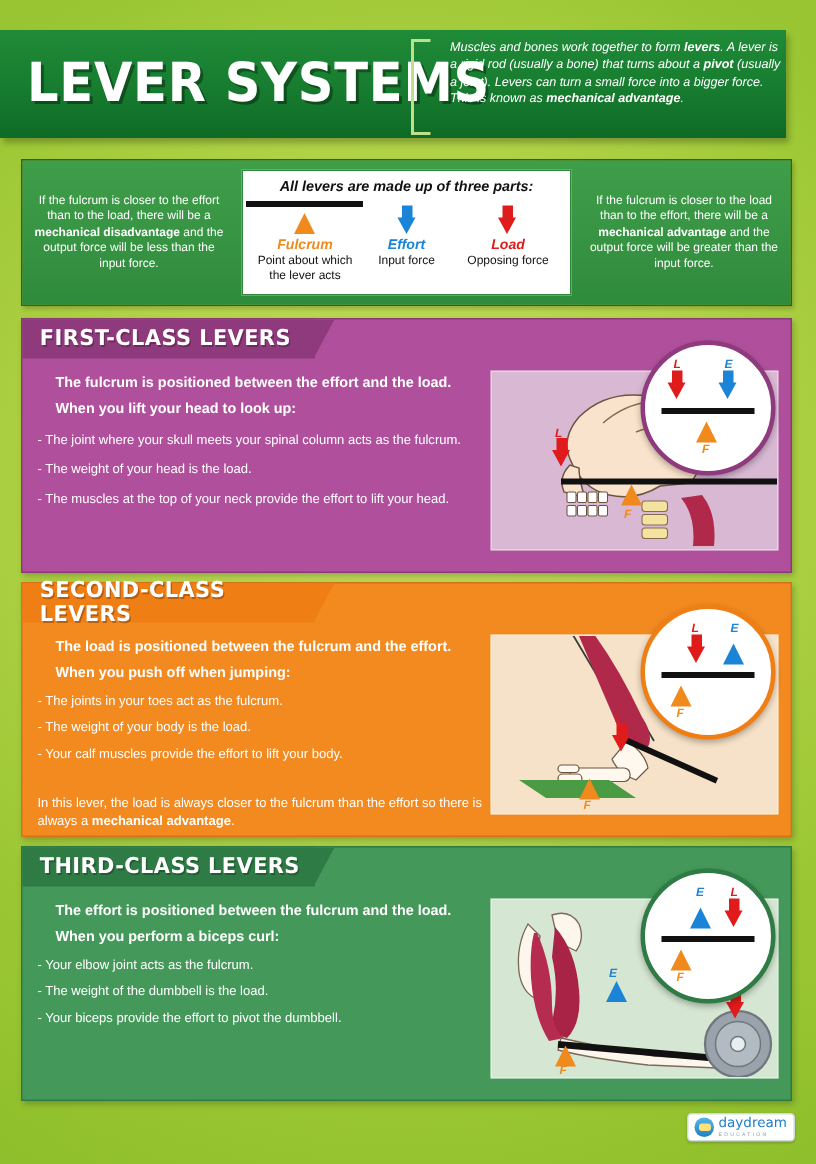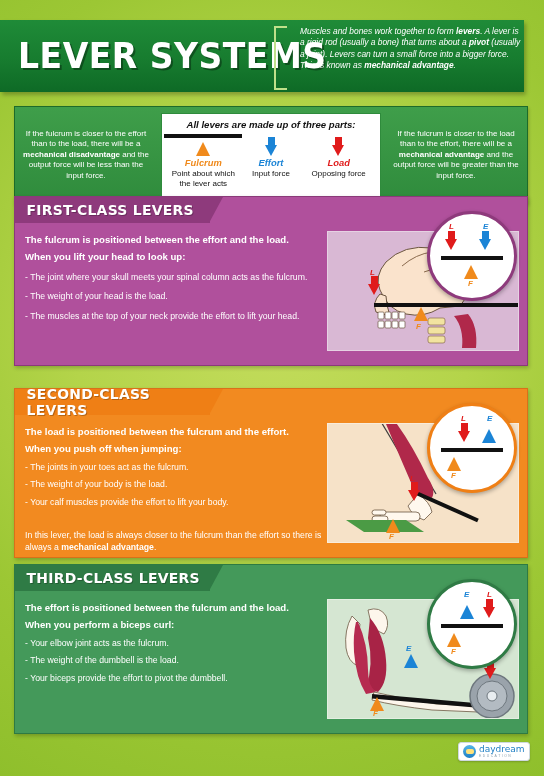--- a/index.html
+++ b/index.html
@@ -113,21 +113,21 @@
   .sec-title{
     position:relative;z-index:2;padding-left:12px;
     color:#ffffff;font-size:14.5px;font-weight:bold;
     font-family:"DejaVu Sans", sans-serif;
     letter-spacing:.3px;text-shadow:1px 1px 0 rgba(0,0,0,.25);
     transform:scaleX(.96);transform-origin:left center;
   }
   .sec-body{position:relative;padding:9px 10px 10px;min-height:120px;}
   .lead{
     color:#ffffff;font-size:9.6px;font-weight:bold;line-height:16px;
-    margin:0 0 1px;
+    margin:0 12px 1px;
   }
   .bullets{margin:7px 0 0;padding:0;list-style:none;}
   .bullets li{
     color:#ffffff;font-size:8.7px;line-height:11.4px;
     margin-bottom:8px;padding-left:7px;text-indent:-7px;
     max-width:300px;
   }
   .closing{
     color:#ffffff;font-size:8.7px;line-height:11.4px;max-width:300px;margin-top:2px;
   }
@@ -240,21 +240,21 @@
           <div class="part-name n-load">Load</div>
           <div class="part-desc">Opposing force</div>
         </div>
 
       </div>
     </div>
 
     <div class="side-note">If the fulcrum is closer to the load than to the effort, there will be a <b>mechanical advantage</b> and the output force will be greater than the input force.</div>
   </div>
 
-  <div class="section s1" style="top:196px;height:168px;">
+  <div class="section s1" style="top:212px;height:168px;">
     <div class="sec-tab">
       <div class="tab-bg"></div>
         <div class="tab-slant"></div>
       <div class="sec-title">FIRST-CLASS LEVERS</div>
     </div>
     <div class="sec-body">
       <p class="lead">The fulcrum is positioned between the effort and the load.</p>
       <p class="lead">When you lift your head to look up:</p>
       <ul class="bullets">
         <li>- The joint where your skull meets your spinal column acts as the fulcrum.</li>

